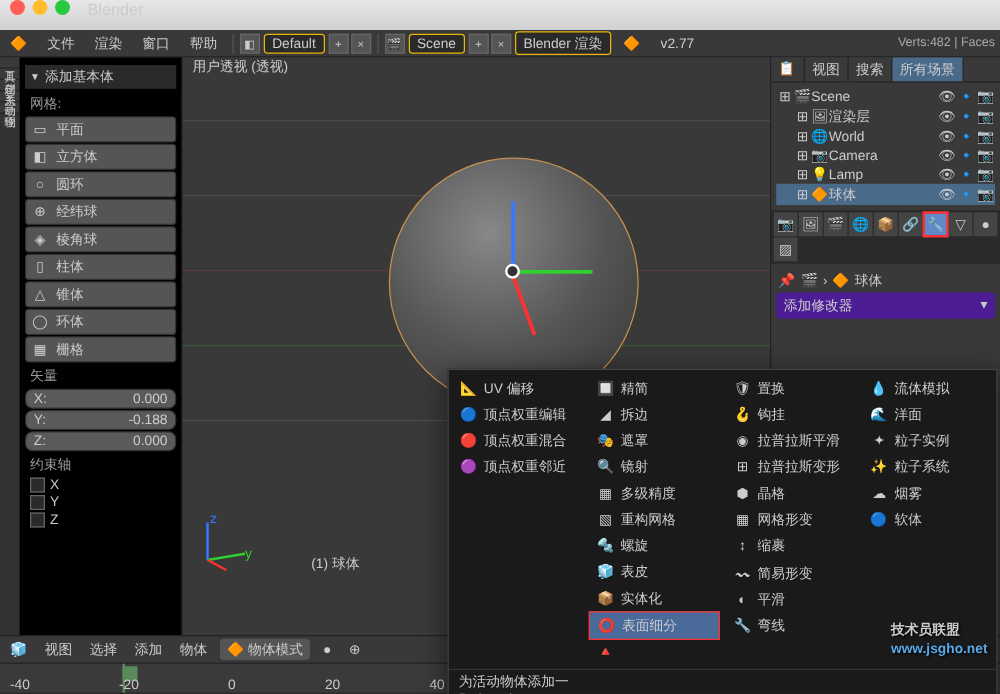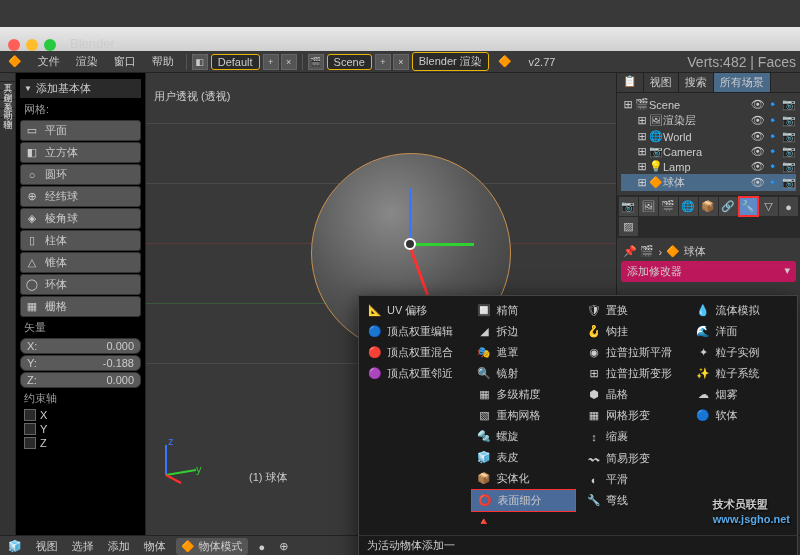--- a/index.html
+++ b/index.html
@@ -1,40 +1,40 @@
 <!DOCTYPE html>
 <html><head>
 <meta charset="utf-8">
 <style>
 *{margin:0;padding:0;box-sizing:border-box;font-family:sans-serif;font-size:11px;color:#ccc;}
 body{background:#393939;width:800px;height:555px;overflow:hidden;position:relative;}
-.titlebar{height:24px;background:linear-gradient(#e8e8e8,#d0d0d0);display:flex;align-items:flex-end;padding:0 8px;color:#444;margin-top:27px;}
+.titlebar{height:24px;background:linear-gradient(#e8e8e8,#d0d0d0);display:flex;align-items:flex-start;padding:0 8px;color:#444;}
 .tb-btn{width:12px;height:12px;border-radius:50%;margin-right:6px;}
 .tb-red{background:#ff5f56;}.tb-yel{background:#ffbd2e;}.tb-grn{background:#27c93f;}
 .titlebar span{margin-left:8px;font-size:13px;}
 .menubar{height:22px;background:#393939;display:flex;align-items:center;border-bottom:1px solid #222;}
 .menubar .mi{padding:0 8px;cursor:pointer;}
 .menubar .sep{width:1px;height:16px;background:#555;margin:0 4px;}
 .menubar .pill{background:#2a2a2a;border:1px solid #eab308;border-radius:3px;padding:1px 6px;margin:0 2px;display:flex;align-items:center;}
 .menubar .squarebtn{width:16px;height:16px;background:#555;border:1px solid #666;margin:0 1px;display:flex;align-items:center;justify-content:center;font-size:9px;}
-.menubar .stats{margin-left:auto;font-size:14px;color:#aaa;padding-right:4px;}
+.menubar .stats{margin-left:auto;font-size:10px;color:#aaa;padding-right:4px;}
 .main{display:flex;height:462px;}
 .leftbar{width:16px;background:#333;border-right:1px solid #222;}
 .leftbar div{writing-mode:vertical-rl;font-size:9px;padding:4px 1px;border-bottom:1px solid #222;background:#3a3a3a;}
 .toolpanel{width:130px;background:#000000;border-right:1px solid #222;padding:4px;}
 .toolpanel .hdr{background:#2a2a2a;padding:2px 4px;margin:2px 0;display:flex;align-items:center;}
 .toolpanel .hdr::before{content:"▼";font-size:8px;margin-right:4px;}
 .toolpanel .lbl{padding:2px 4px;color:#999;}
 .meshbtn{background:#555;border:1px solid #333;border-radius:3px;padding:2px 4px;margin:1px 0;display:flex;align-items:center;}
 .meshbtn .ic{width:14px;height:14px;margin-right:6px;display:flex;align-items:center;justify-content:center;font-size:11px;}
 .numfield{background:#5a5a5a;border:1px solid #333;border-radius:6px;padding:1px 6px;margin:1px 0;display:flex;justify-content:space-between;}
 .chk{display:flex;align-items:center;padding:1px 4px;}
 .chk .box{width:12px;height:12px;background:#2a2a2a;border:1px solid #666;margin-right:4px;}
 .viewport{flex:1;background:#393939;position:relative;overflow:hidden;}
-.vp-label{position:absolute;top:16px;left:8px;}
+.vp-label{position:absolute;top:0;left:8px;}
 .sphere{position:absolute;top:80px;left:165px;width:200px;height:200px;border-radius:50%;background:radial-gradient(circle at 40% 30%,#888,#555,#333);border:1px solid #c89050;}
 .gizmo{position:absolute;top:165px;left:258px;}
 .gizmo .cen{width:12px;height:12px;border:2px solid #fff;border-radius:50%;position:absolute;background:#333;}
 .gizmo .ax{position:absolute;width:3px;height:50px;left:5px;}
 .gizmo .ax.z{background:#3878ff;top:-50px;}
 .gizmo .ax.x{background:#ff3030;top:10px;transform-origin:top;transform:rotate(-20deg);}
 .gizmo .ax.y{background:#30d030;height:3px;width:60px;top:5px;left:10px;}
 .cursor3d{position:absolute;top:255px;right:30px;width:20px;height:20px;}
 .cursor3d::before{content:"";position:absolute;width:16px;height:16px;border:1px dashed #f00;border-radius:50%;}
 .gridline{position:absolute;background:#4a4a4a;}
@@ -48,21 +48,21 @@
 .outliner{padding:4px;font-size:10px;}
 .outliner .row{display:flex;align-items:center;padding:1px 0;}
 .outliner .row.act{background:#4a6a8a;}
 .outliner .ic{width:14px;text-align:center;}
 .outliner .eyes{margin-left:auto;display:flex;gap:2px;}
 .props-tabs{display:flex;flex-wrap:wrap;background:#2a2a2a;padding:2px;gap:1px;}
 .props-tabs .pt{width:19px;height:19px;background:#444;display:flex;align-items:center;justify-content:center;}
 .props-tabs .pt.act{background:#5f8ac7;outline:2px solid #ff3030;outline-offset:-1px;}
 .props-body{padding:4px;}
 .pin-row{display:flex;align-items:center;gap:4px;padding:2px;}
-.mod-hdr{background:#be185d;padding:3px 6px;border-radius:3px;display:flex;justify-content:space-between;text-align:center;}
+.mod-hdr{background:#4c1d95;padding:3px 6px;border-radius:3px;display:flex;justify-content:space-between;text-align:center;}
 .modmenu{position:absolute;top:295px;left:358px;width:440px;background:#1a1a1a;border:1px solid #444;display:flex;flex-wrap:wrap;z-index:100;box-shadow:0 4px 20px rgba(0,0,0,0.6);}
 .modmenu .col{flex:1;padding:4px 2px;}
 .modmenu .mitem{display:flex;align-items:center;padding:3px 6px;white-space:nowrap;}
 .modmenu .mitem.hl{background:#4a6a9a;border:1px solid #ff3030;}
 .modmenu .mitem .ic{width:16px;margin-right:4px;text-align:center;}
 .bottom-hdr{height:22px;background:#393939;border-top:1px solid #222;display:flex;align-items:center;padding:0 4px;gap:6px;}
 .bottom-hdr .bi{padding:0 4px;}
 .bottom-hdr .pill{background:#555;border-radius:3px;padding:1px 6px;}
 .timeline{height:24px;background:#3a3a3a;border-top:1px solid #222;position:relative;}
 .timeline .ticks{display:flex;justify-content:space-between;padding:0 8px;font-size:9px;color:#888;position:absolute;bottom:0;width:100%;}

